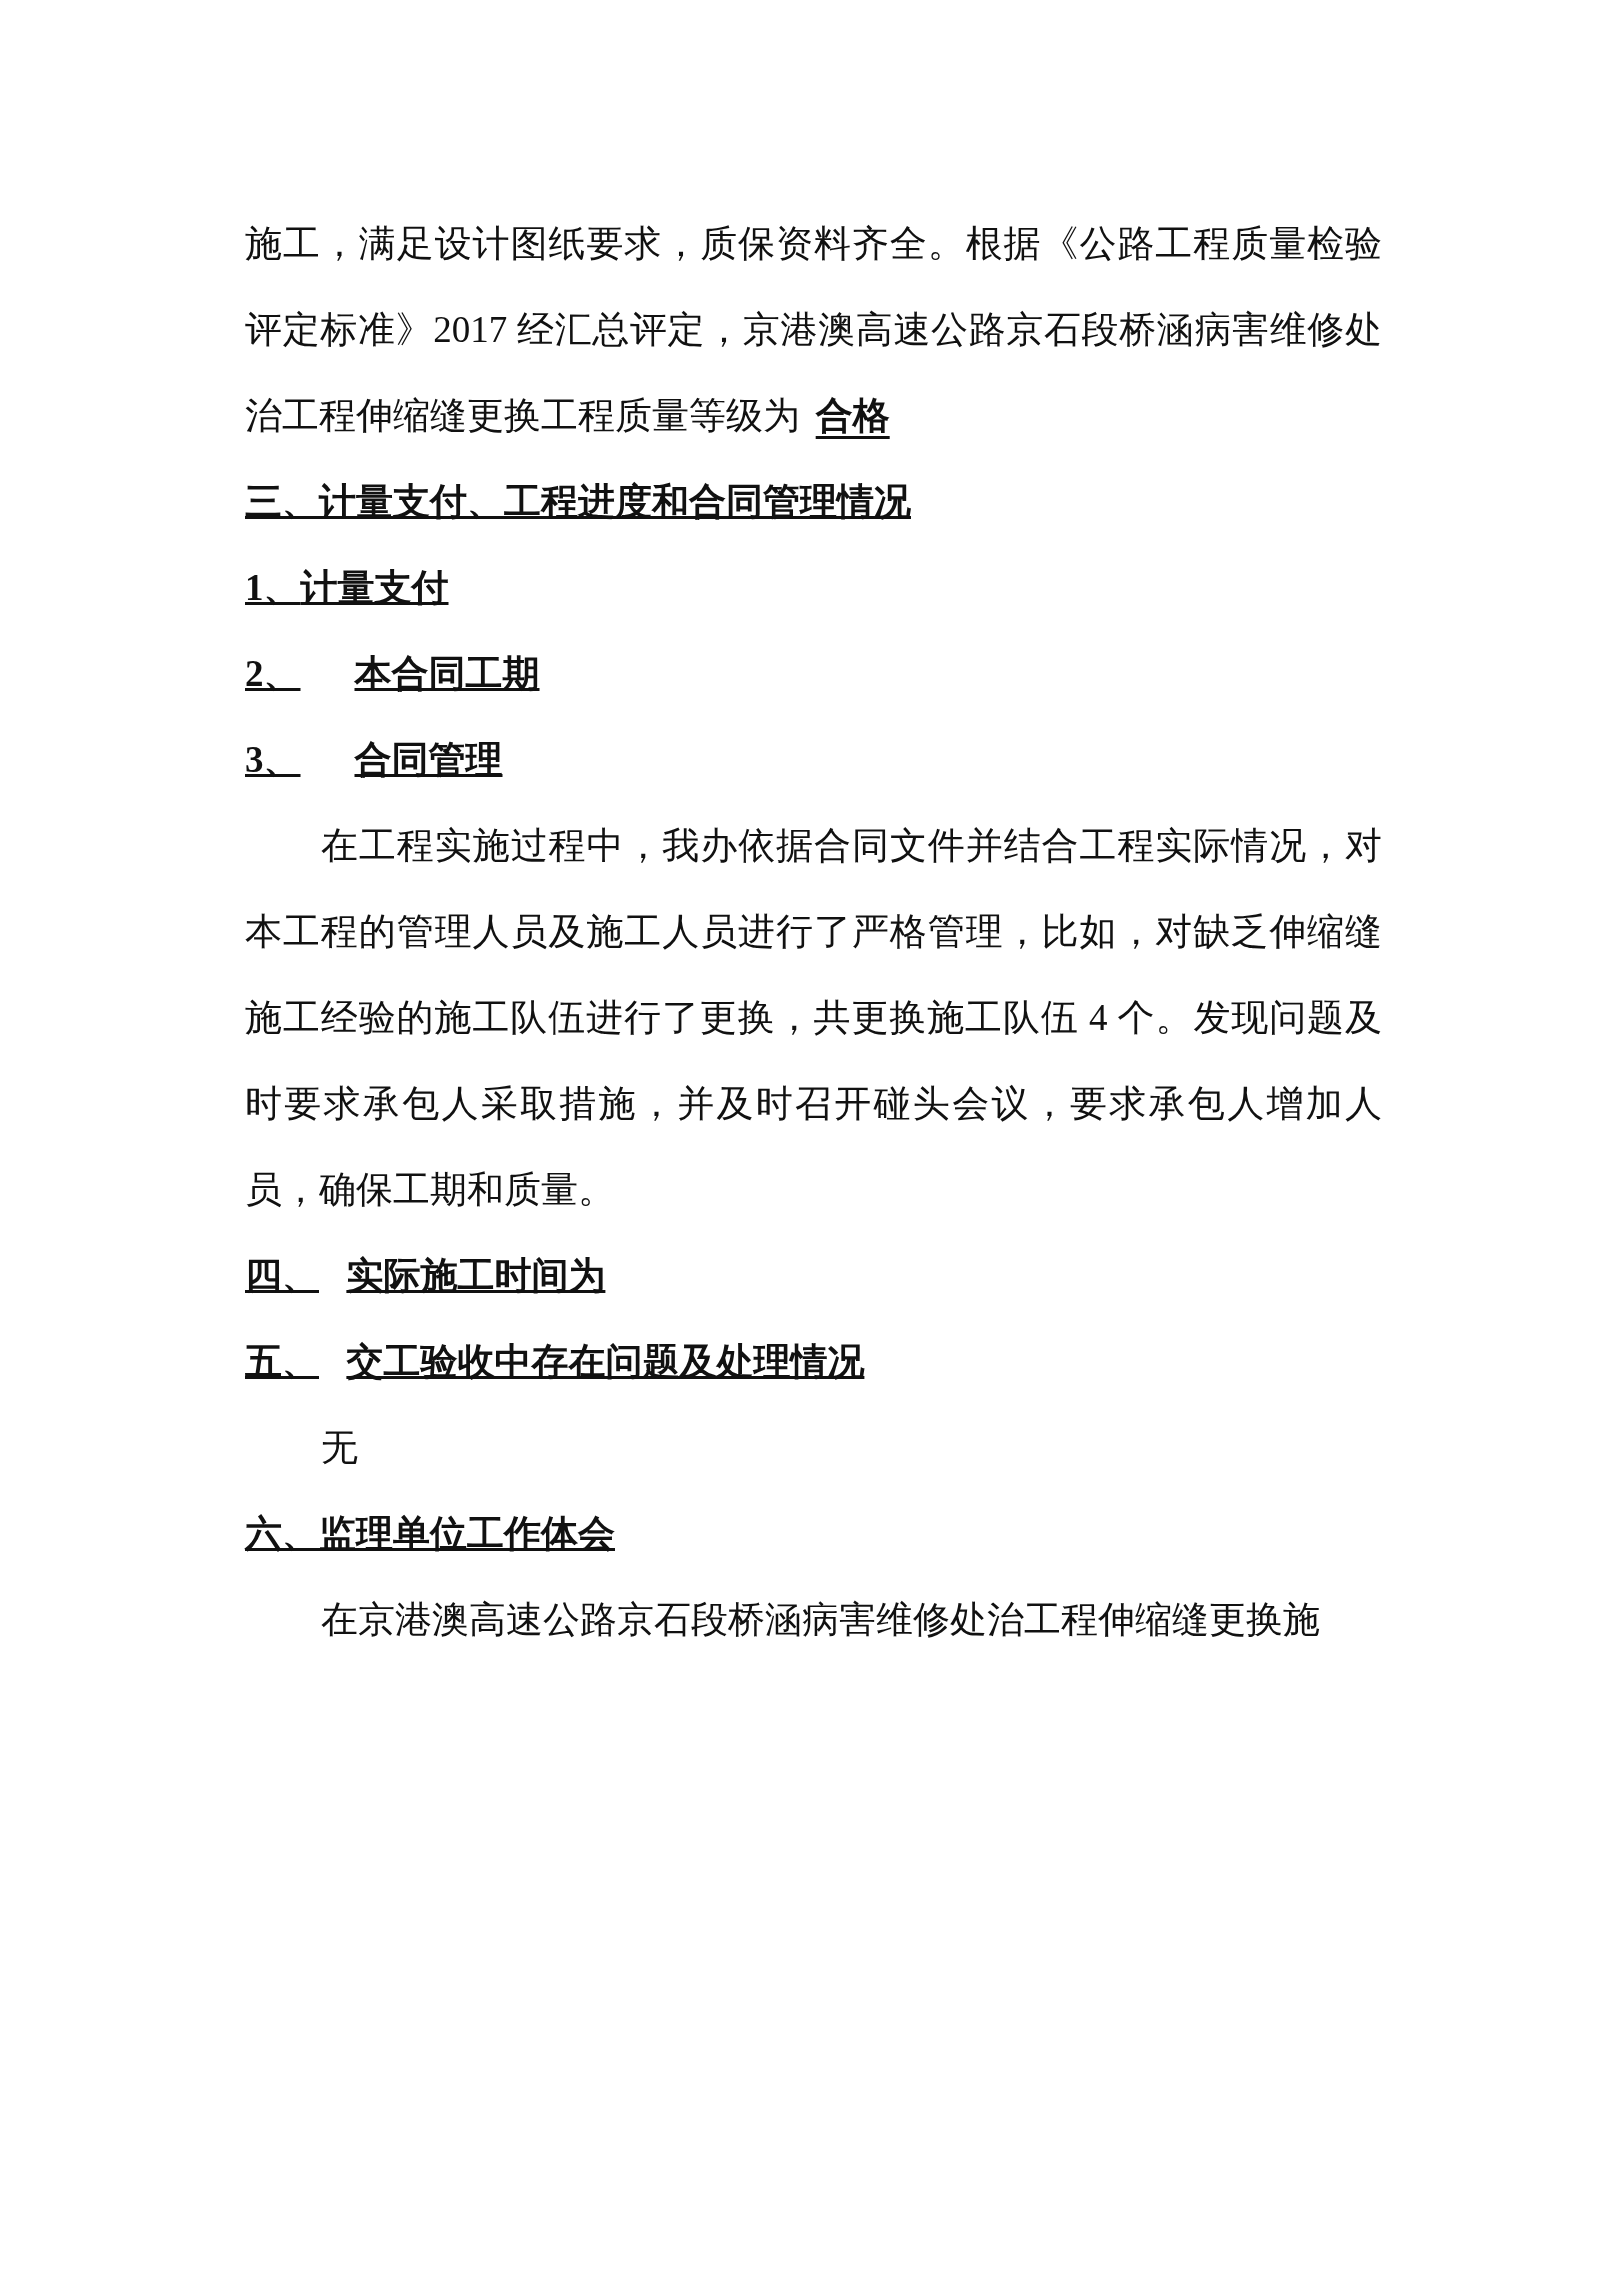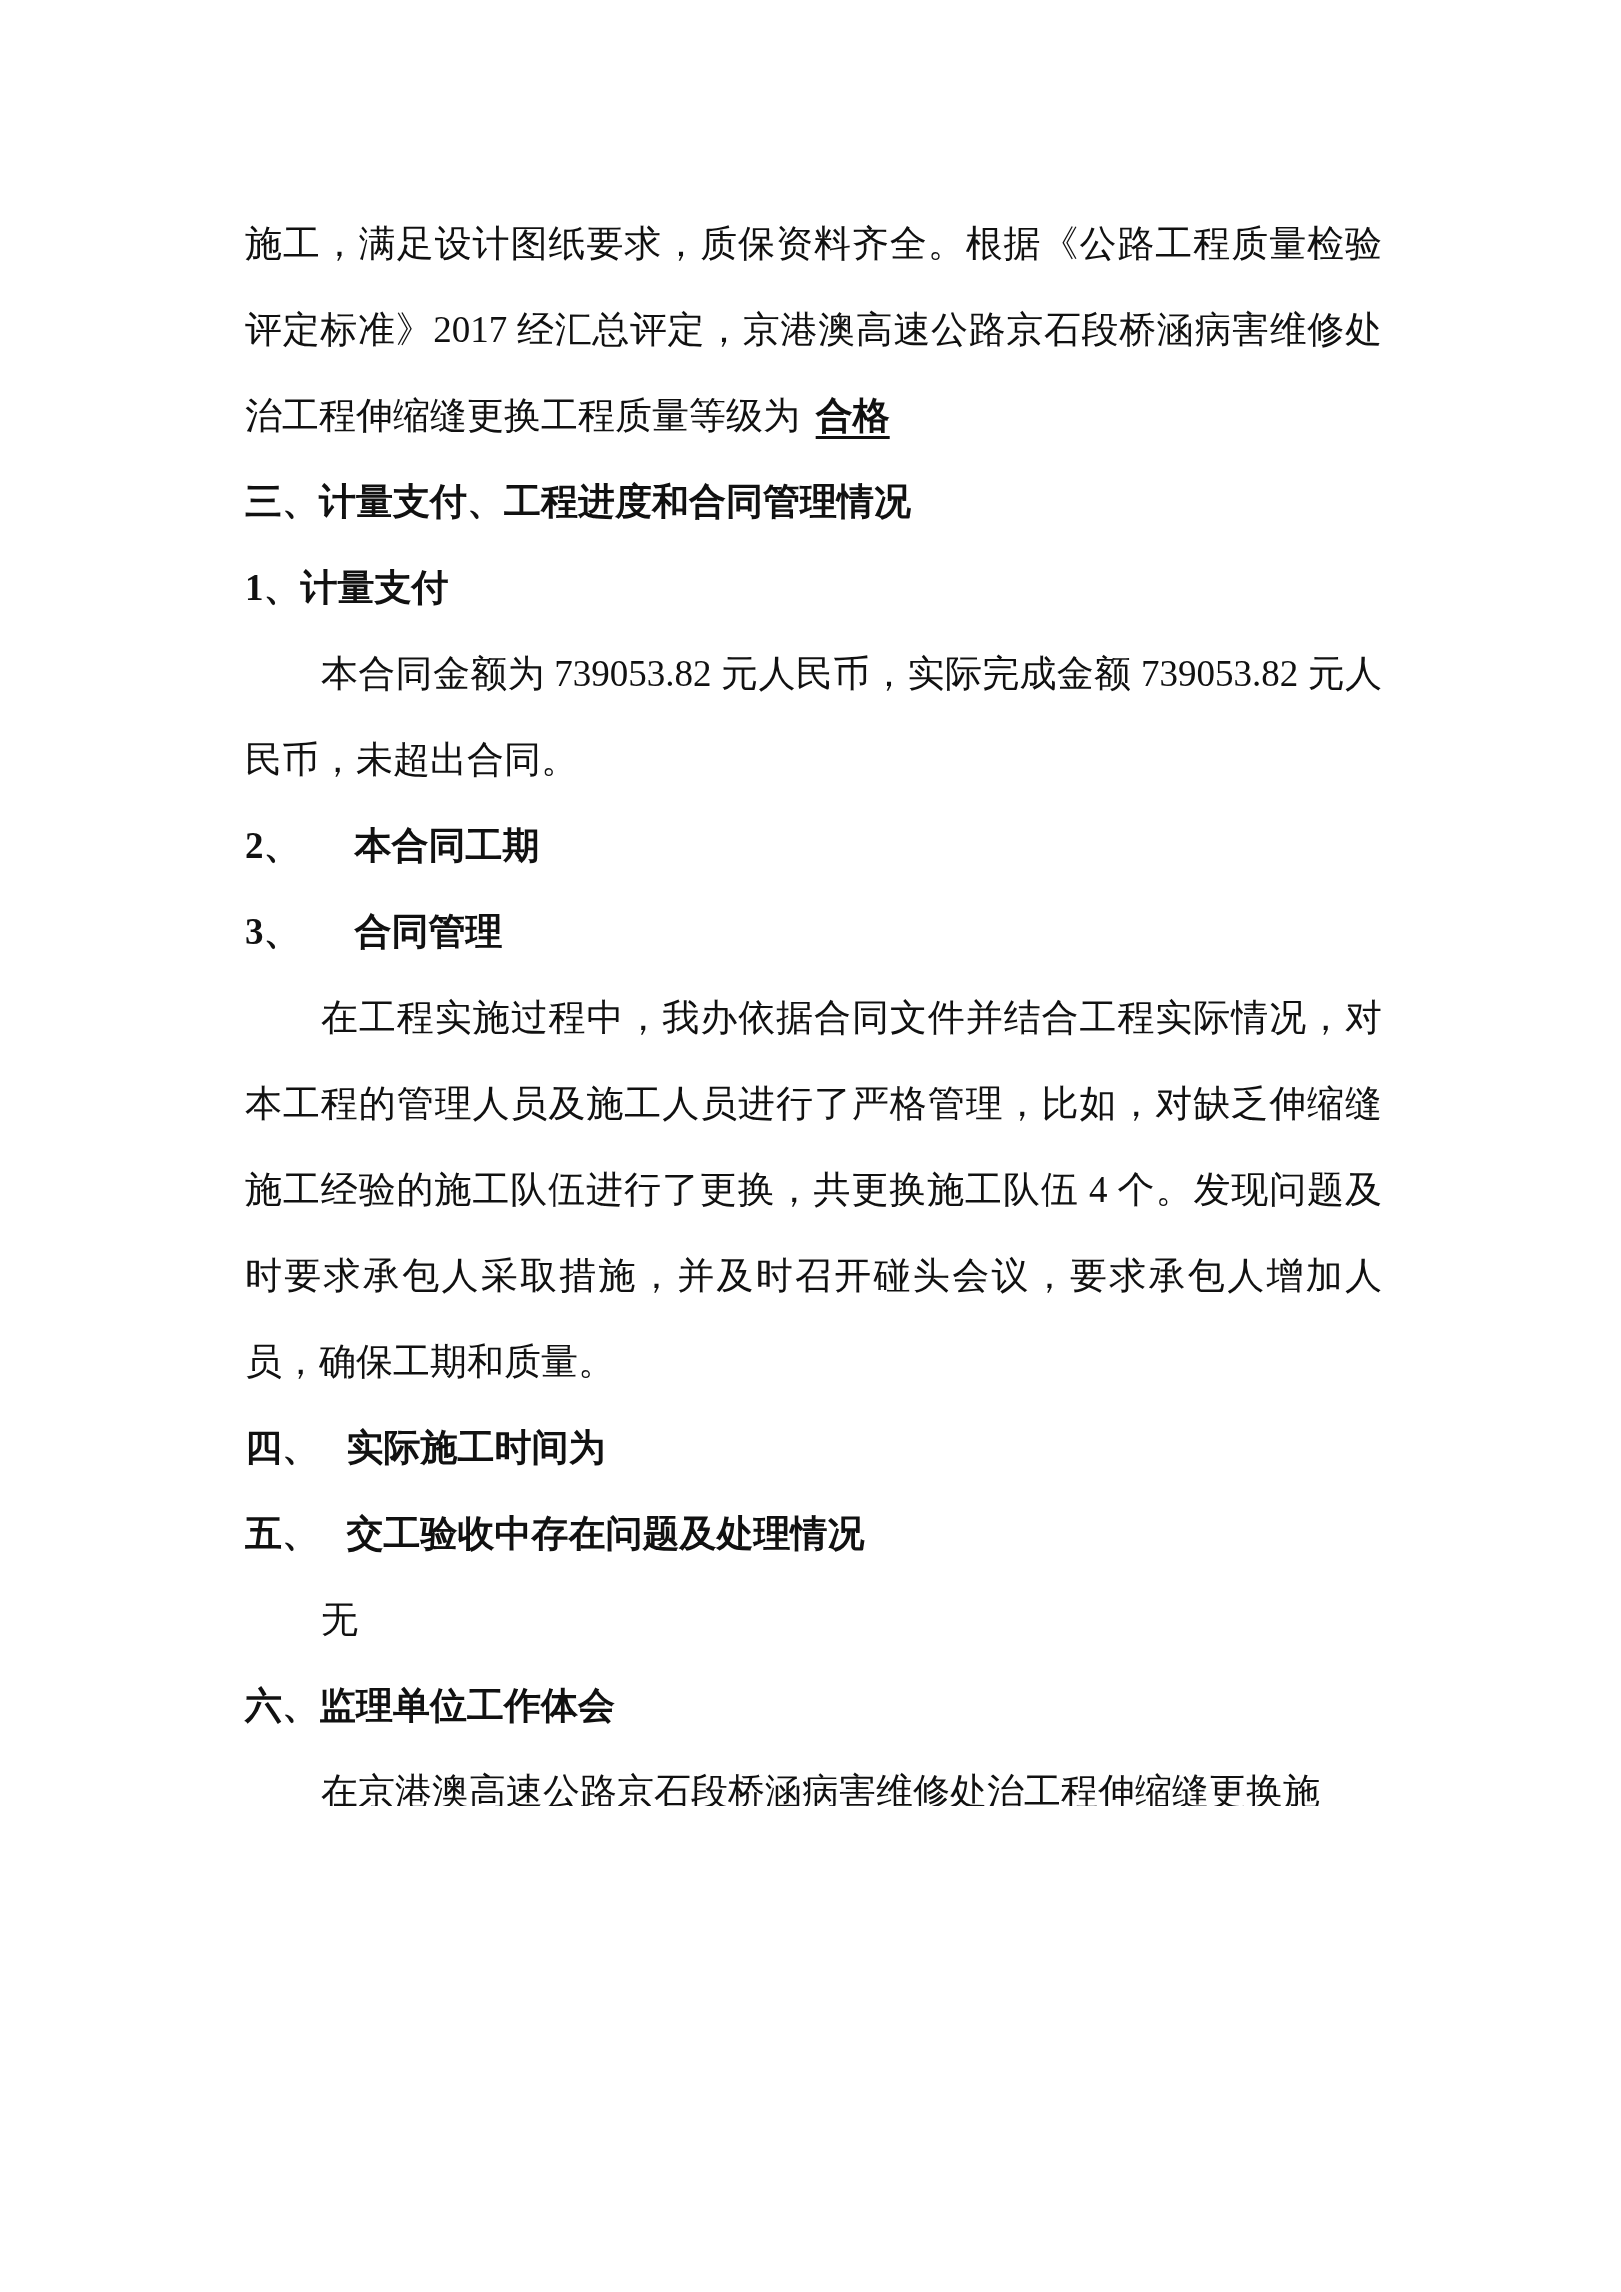--- a/index.html
+++ b/index.html
@@ -20,21 +20,21 @@
     color: #111111;
     overflow: hidden;
   }
   .page p {
     margin: 0;
     text-align: justify;
     text-align-last: left;
   }
   .indent { text-indent: 76px; }
   .shifted { margin-left: 21.6px; }
-  .heading { font-weight: bold; }
+  .heading { font-weight: bold; text-decoration: underline; }
   .num { font-weight: bold; }
   .gap-md { margin-right: 27.4px; }
   .gap-lg { margin-right: 54px; }
   .space-before-4 { margin-top: 25.5px; }
   .grade {
     font-weight: bold;
     text-decoration: underline;
     text-underline-offset: 7.8px;
     margin-left: 15.7px;
   }
@@ -43,21 +43,20 @@
 <body>
 
 <div class="page">
 
   <p><span>施工，满足设计图纸要求，质保资料齐全。根据《公路工程质量检验评定标准》2017 经汇总评定，京港澳高速公路京石段桥涵病害维修处治工程伸缩缝更换工程质量等级为</span><span class="grade">合格</span></p>
 
   <p class="heading"><span class="num">三、</span><span>计量支付、工程进度和合同管理情况</span></p>
 
   <p class="heading"><span class="num">1、</span><span>计量支付</span></p>
 
-  <p class="indent">本合同金额为 739053.82 元人民币，实际完成金额 739053.82 元人民币，未超出合同。</p>
 
   <p class="heading shifted"><span class="num gap-lg">2、</span><span>本合同工期</span></p>
 
 
   <p class="heading shifted"><span class="num gap-lg">3、</span><span>合同管理</span></p>
 
   <p class="indent shifted">在工程实施过程中，我办依据合同文件并结合工程实际情况，对本工程的管理人员及施工人员进行了严格管理，比如，对缺乏伸缩缝施工经验的施工队伍进行了更换，共更换施工队伍 4 个。发现问题及时要求承包人采取措施，并及时召开碰头会议，要求承包人增加人员，确保工期和质量。</p>
 
   <p class="heading space-before-4"><span class="num gap-md">四、</span><span>实际施工时间为</span></p>
 

